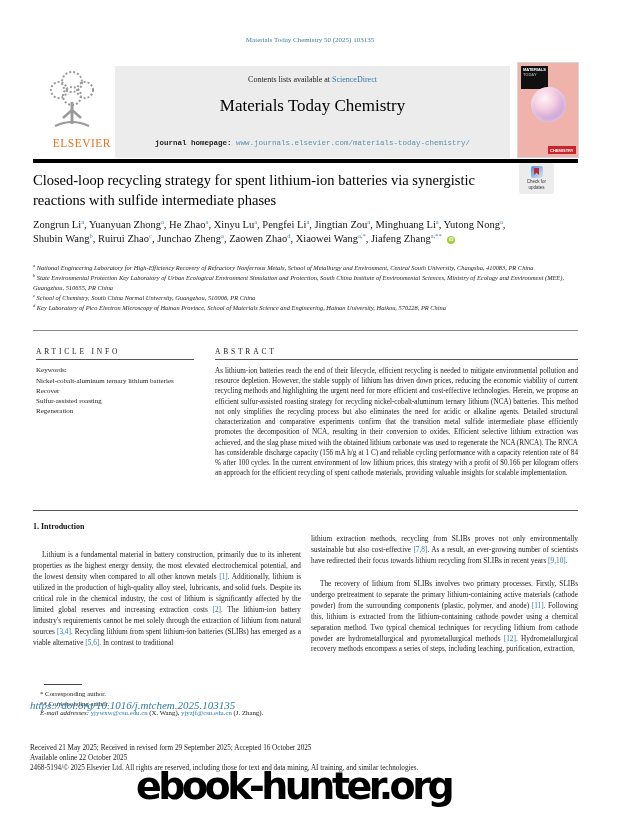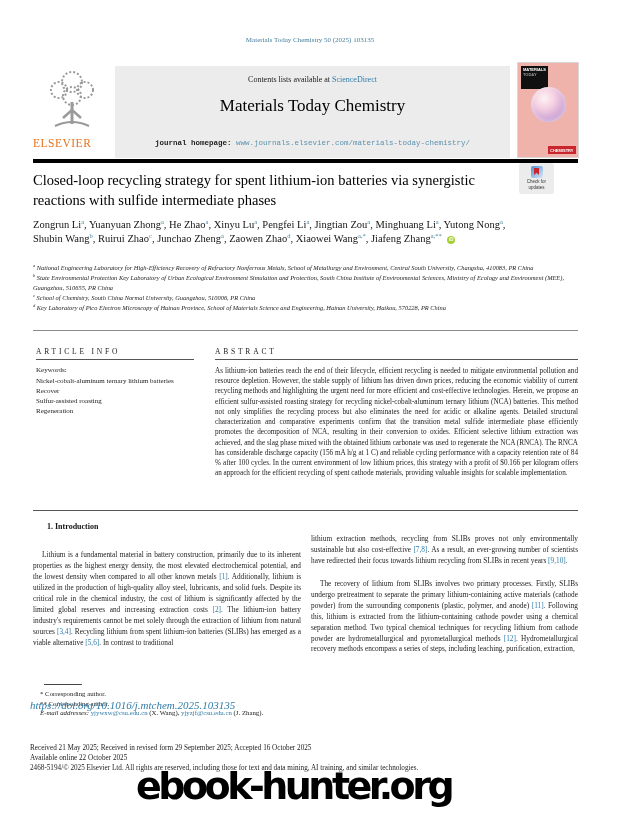--- a/index.html
+++ b/index.html
@@ -4,21 +4,21 @@
 <style>
   html,body{margin:0;padding:0;background:#fff;}
   .page{position:relative;width:620px;height:827px;background:#ffffff;overflow:hidden;
         font-family:"Liberation Serif","DejaVu Serif",serif;color:#1c1c1c;padding-left:43px;}
   .abs{position:absolute;}
 
   
   .citation{top:36px;left:0;width:620px;text-align:center;font-size:7px;color:#47809c;}
 
   
-  .elsevier{left:33px;top:66px;width:78px;height:92px;text-align:left;}
+  .elsevier{left:33px;top:66px;width:78px;height:92px;text-align:right;}
   .elsevier svg{display:block;margin:0 auto;}
   .elsevier-word{font-size:11.5px;color:#e9711c;letter-spacing:0.5px;margin-top:1px;font-family:"Liberation Serif",serif;}
   .header-box{left:115px;top:66px;width:395px;height:92px;background:#ececec;}
   .contents-line{position:absolute;top:9px;left:0;width:100%;text-align:center;font-size:8px;color:#222;}
   .journal-title{position:absolute;top:30px;left:0;width:100%;text-align:center;font-size:17px;color:#000000;}
   .homepage-line{position:absolute;bottom:11px;left:0;width:100%;text-align:center;
                  font-family:Liberation Mono, monospace;font-size:7.5px;color:#222;font-weight:bold;}
   a.lnk{color:#2f7ca8;text-decoration:none;cursor:pointer;}
   .homepage-line a.lnk{font-weight:normal;color:#5d92ad;}
 
@@ -61,21 +61,21 @@
   .info-head{left:36px;top:347px;}
   .info-rule{left:36px;top:359px;width:158px;height:0.8px;background:#555;}
   .kw-label{left:36px;top:366px;font-size:7px;}
   .kw-list{left:36px;top:376px;width:150px;font-size:7px;line-height:1.45;}
   .abst-head{left:215px;top:347px;}
   .abst-rule{left:215px;top:359px;width:363px;height:0.8px;background:#555;}
   .abst-text{left:215px;top:366px;width:363px;font-size:7.2px;line-height:1.42;text-align:justify;color:#222;}
   .sec-bottom-rule{left:33px;top:510px;width:545px;height:0.8px;background:#555;}
 
   
-  .intro-head{left:33px;top:522px;font-size:8px;font-weight:bold;color:#141414;margin-left:14px;}
+  .intro-head{left:33px;top:522px;font-size:8px;font-weight:bold;color:#141414;}
   .colL{left:33px;top:538px;width:268px;}
   .colR{left:311px;top:522px;width:267px;}
   .body-p{font-size:7.3px;line-height:1.5;text-align:justify;color:#222;margin:12px 0 0 0;}
   .indent{text-indent:9px;}
   .ref{color:#2f7ca8;}
 
   
   .fn-rule{left:44px;top:684px;width:38px;height:0.8px;background:#444;}
   .fn{left:40px;width:420px;font-size:6.8px;color:#222;line-height:1.45;}
   .fn1{top:689px;}

